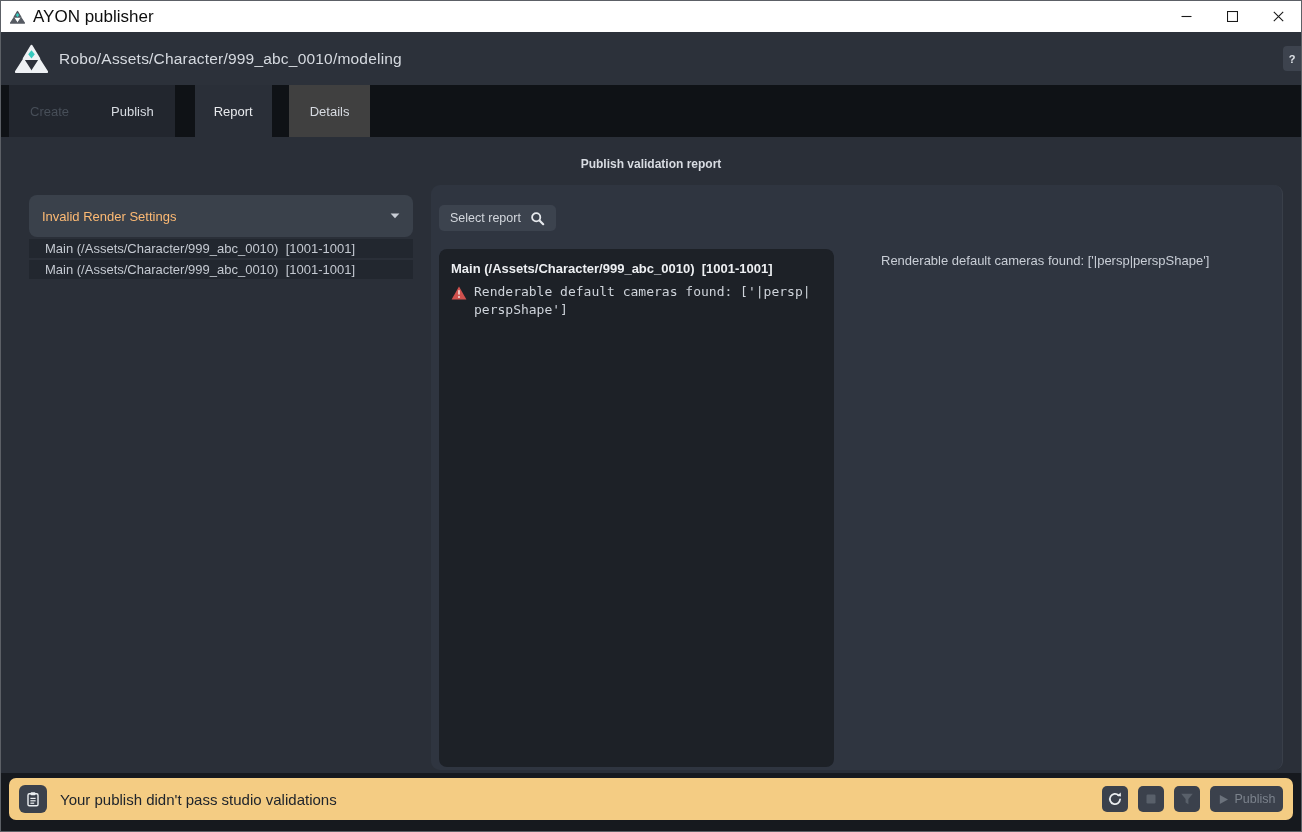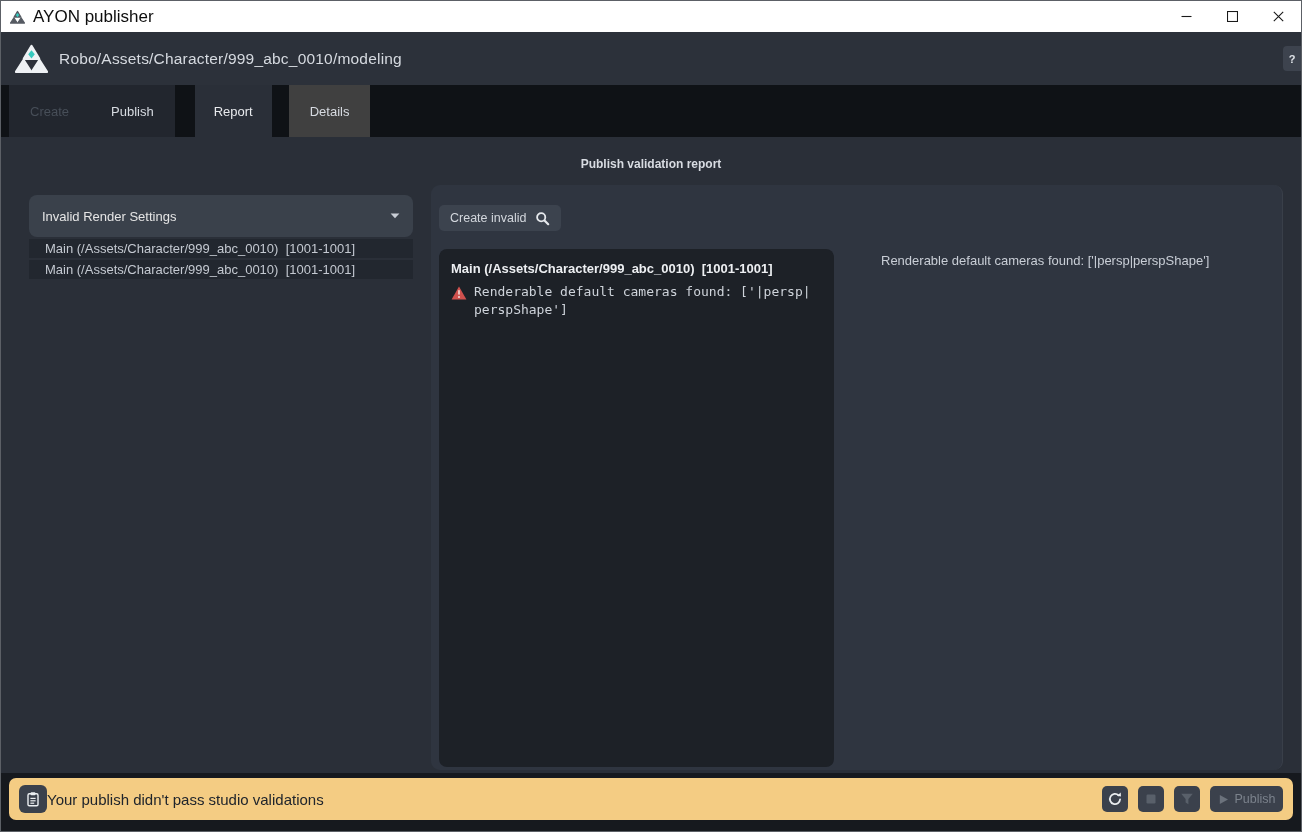--- a/index.html
+++ b/index.html
@@ -37,21 +37,21 @@
   .tab.report { background: #2a2f38; margin-left: 20px; padding: 0 19px; color: #e9ebee; }
   .tab.details { background: #404040; margin-left: 17px; }
 
   
   .content { flex: 1; position: relative; background: #2a2f38; }
   .heading { position: absolute; top: 20px; left: 0; width: 100%; text-align: center;
     font-size: 12px; font-weight: bold; color: #d8dce2; }
 
   .left-col { position: absolute; left: 28px; top: 58px; width: 384px; }
   .group-header { height: 42px; border-radius: 8px; background: #3a414b; display: flex; align-items: center;
-    padding: 0 13px; font-size: 13px; color: #e5e5e5; margin-top: 5px; cursor: default; }
+    padding: 0 13px; font-size: 13px; color: #fdba74; margin-top: 5px; cursor: default; }
   .group-header:first-child { margin-top: 0; }
   .group-header.selected { background: var(--accent-selected, #4a7190); color: #eaf1f6; }
   .chev { margin-left: auto; color: #c9ced6; display: flex; }
   .group-header.selected .chev { color: #dde7ee; }
   .group-item { height: 19px; line-height: 19px; background: #22272f; font-size: 13px; color: #c4c9d1;
     padding-left: 16px; margin-top: 2px; white-space: pre; overflow: hidden; cursor: default; }
 
   .panel { position: absolute; left: 430px; top: 48px; right: 18px; bottom: 3px;
     background: #2f3540; border-radius: 9px; border-right: 1px solid rgba(255,255,255,0.05); }
   .select-invalid { position: absolute; left: 8px; top: 20px; height: 26px; border-radius: 5px;
@@ -65,21 +65,21 @@
   .error-text { font-family: "DejaVu Sans Mono", monospace; font-size: 13px; line-height: 18px;
     color: #ced3da; width: 340px; word-break: break-all; margin-top: -2px; }
   .side-text { position: absolute; left: 450px; top: 68px; font-size: 13px; color: #c9ced6; white-space: pre; }
 
   
   .footer-region { height: 58px; background: #16191e; position: relative; flex: none; }
   .msg-bar { position: absolute; left: 8px; right: 8px; top: 5px; height: 42px;
     background: var(--footer-bg, #f4cc83); border-radius: 7px; display: flex; align-items: center; padding: 0 10px; }
   .clip-btn { width: 28px; height: 28px; border-radius: 6px; background: #3b414c; border: none;
     display: flex; align-items: center; justify-content: center; flex: none; }
-  .msg-text { font-size: 15px; color: #20252c; }
+  .msg-text { margin-left: 13px; font-size: 15px; color: #20252c; }
   .action-group { margin-left: auto; display: flex; gap: 10px; align-items: center; }
   .act-btn { width: 26px; height: 26px; border-radius: 5px; background: #3b414c; border: none;
     display: flex; align-items: center; justify-content: center; }
   .publish-btn { width: 73px; height: 26px; border-radius: 5px; background: #3b414c; border: none;
     display: flex; align-items: center; justify-content: center; gap: 6px;
     font-size: 12.5px; color: #7b828c; font-family: inherit; }
 </style>
 </head>
 <body>
 
@@ -152,21 +152,21 @@
             </svg>
         </span>
       </div>
       <div class="group-item">Main (/Assets/Character/999_abc_0010)  [1001-1001]</div>
 
       <div class="group-item">Main (/Assets/Character/999_abc_0010)  [1001-1001]</div>
     </div>
 
     <div class="panel">
       <button class="select-invalid">
-        <span>Create invalid</span>
+        <span>Select report</span>
         <span style="display:flex;">
           <svg width="15" height="15" viewBox="0 0 15 15">
             <circle cx="6.2" cy="6.2" r="4.1" fill="none" stroke="#e6e9ed" stroke-width="1.8"></circle>
             <line x1="9.5" y1="9.5" x2="13.2" y2="13.2" stroke="#e6e9ed" stroke-width="2.2" stroke-linecap="round"></line>
           </svg>
         </span>
       </button>
 
       <div class="detail-card">
         <div class="card-title">Main (/Assets/Character/999_abc_0010)  [1001-1001]</div>

